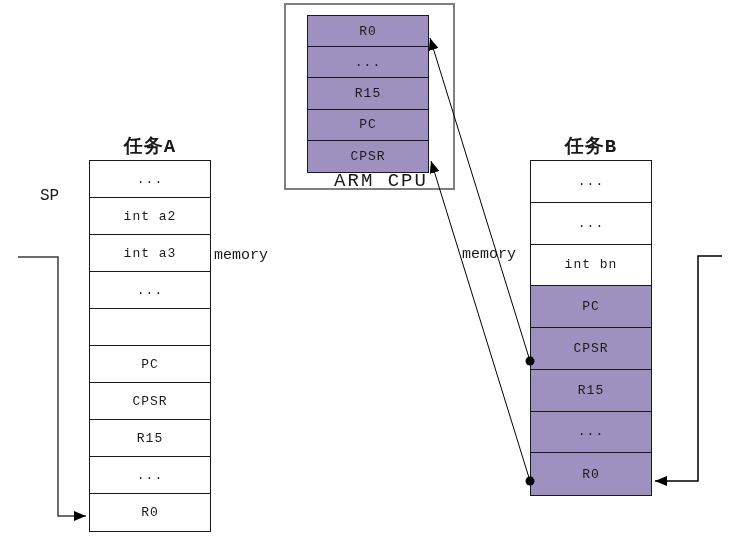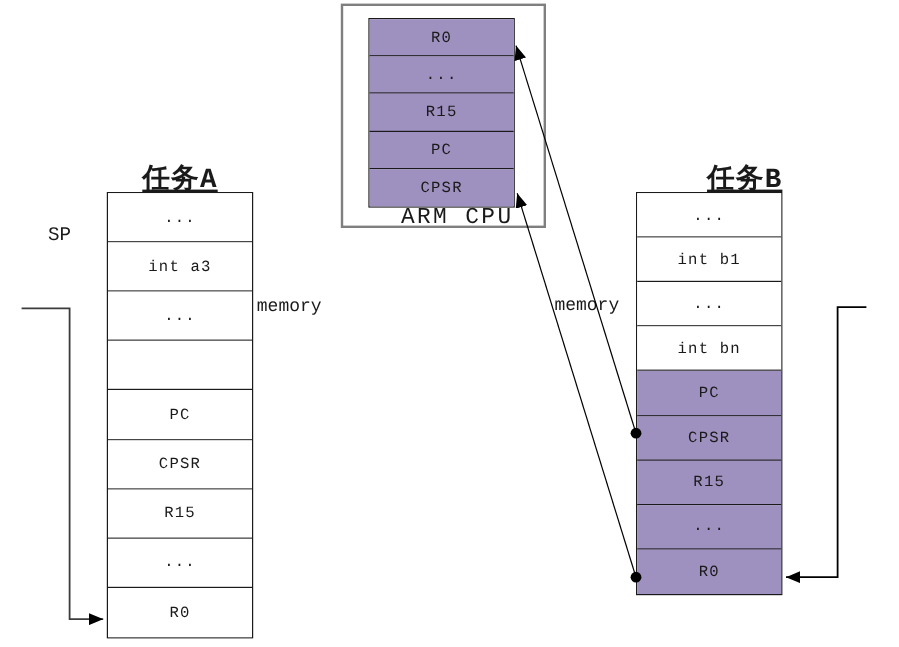--- a/index.html
+++ b/index.html
@@ -38,22 +38,21 @@
   
   #cpu-box{
     left:284px;top:3px;width:171px;height:187px;
     border:2px solid #7f7f7f;box-sizing:border-box;background:#ffffff;
   }
   #cpu-stack{left:307px;top:15px;width:122px;height:158px;}
   #cpu-stack .cell{height:31.4px;flex:1 1 auto;}
   
   .stack-title{
     position:absolute;width:122px;text-align:center;
-    font-size:23px;font-weight:bold;
-    text-decoration:underline;
+    font-size:19px;font-weight:bold;
     letter-spacing:1px;
   }
   .memory-label{position:absolute;font-size:15px;}
   .sp-label{position:absolute;font-size:16px;font-weight:normal;margin-left:36px;}
   #cpu-label{
     position:absolute;left:284px;top:170px;width:194px;
     text-align:center;font-size:19px;letter-spacing:2px;
   }
   
   #overlay{position:absolute;left:0;top:0;pointer-events:none;}
@@ -63,39 +62,39 @@
 
 <div id="canvas">
 
   <div class="sp-label" style="left:4px;top:187px;">SP</div>
   <div class="sp-label" style="left:722px;top:194px;">SP</div>
 
   <div class="memory-label" style="left:214px;top:247px;">memory</div>
   <div class="memory-label" style="left:462px;top:246px;">memory</div>
 
   <div class="stack-title" style="left:89px;top:133px;">任务A</div>
-  <div class="stack-title" style="left:530px;top:133px;text-align:right;">任务B</div>
+  <div class="stack-title" style="left:530px;top:133px;">任务B</div>
 
   <div id="stack-a" class="stack">
 
   <div class="cell">...</div>
+      <div class="cell">int a2</div>
       <div class="cell">int a3</div>
       <div class="cell">...</div>
       <div class="cell"></div>
       <div class="cell">PC</div>
       <div class="cell">CPSR</div>
       <div class="cell">R15</div>
       <div class="cell">...</div>
       <div class="cell">R0</div>
     </div>
 
   <div id="stack-b" class="stack">
 
   <div class="cell">...</div>
-      <div class="cell">int b1</div>
       <div class="cell">...</div>
       <div class="cell">int bn</div>
       <div class="cell filled">PC</div>
       <div class="cell filled">CPSR</div>
       <div class="cell filled">R15</div>
       <div class="cell filled">...</div>
       <div class="cell filled">R0</div>
     </div>
 
   <div id="cpu-box" class="abs"></div>

